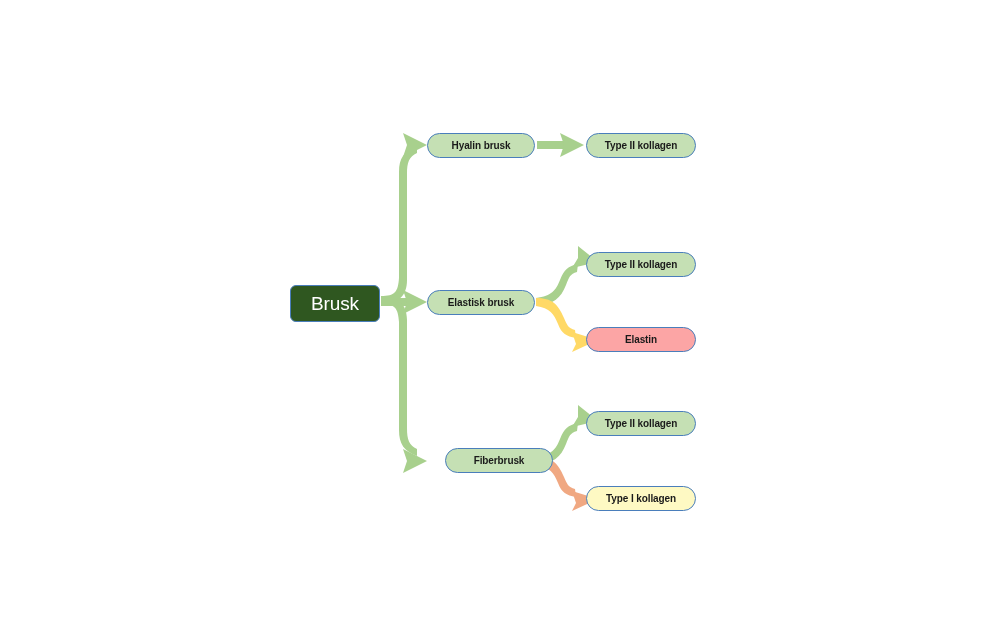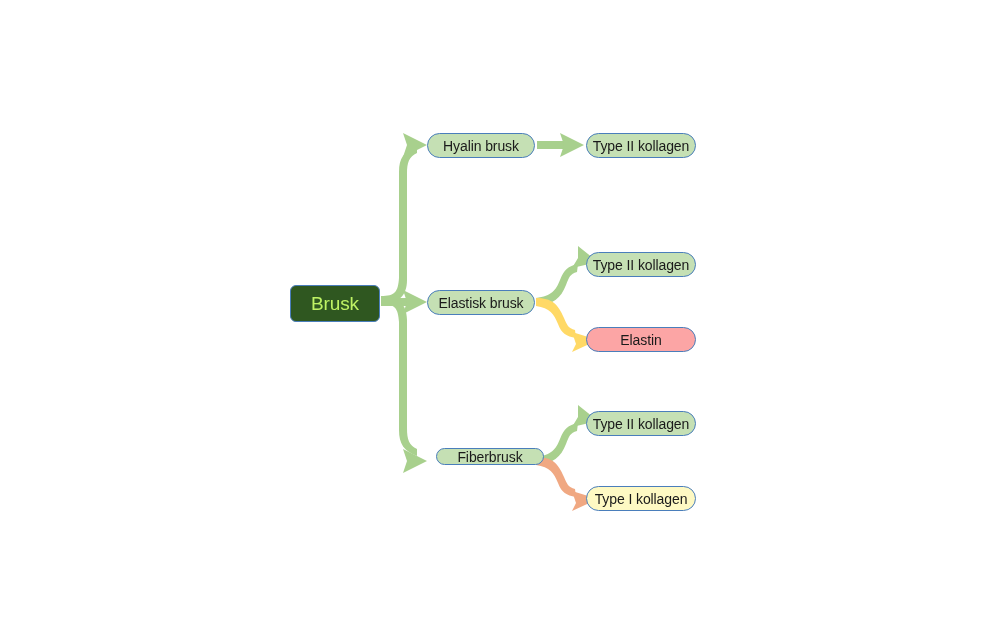--- a/index.html
+++ b/index.html
@@ -34,30 +34,30 @@
     display: flex;
     align-items: center;
     justify-content: center;
     border: 1px solid #4a7ebb;
     text-align: center;
     white-space: nowrap;
     letter-spacing: -0.1px;
   }
   .node-root {
     background: #2f5720;
-    color: #bef264;
+    color: #ffffff;
     border-radius: 6px;
     font-size: 19px;
     font-weight: 400;
   }
   .node-pill {
     border-radius: 999px;
-    font-size: 14px;
+    font-size: 10px;
     color: #1a1a1a;
-    font-weight: 400;
+    font-weight: 700;
   }
   .fill-green { background: #c5e0b4; }
   .fill-yellow { background: #fca5a5; }
   .fill-orange { background: #fef9c3; }
 </style>
 </head>
 <body>
 
 <div id="diagram-canvas">
 
@@ -155,21 +155,21 @@
   </div>
 
   <div class="node node-pill fill-green" style="left:586px; top:252px; width:110px; height:25px;">
     <span>Type II kollagen</span>
   </div>
 
   <div class="node node-pill fill-yellow" style="left:586px; top:327px; width:110px; height:25px;">
     <span>Elastin</span>
   </div>
 
-  <div class="node node-pill fill-green" style="left:436px; top:448px; width:108px; height:17px;">
+  <div class="node node-pill fill-green" style="left:445px; top:448px; width:108px; height:25px;">
     <span>Fiberbrusk</span>
   </div>
 
   <div class="node node-pill fill-green" style="left:586px; top:411px; width:110px; height:25px;">
     <span>Type II kollagen</span>
   </div>
 
   <div class="node node-pill fill-orange" style="left:586px; top:486px; width:110px; height:25px;">
     <span>Type I kollagen</span>
   </div>

